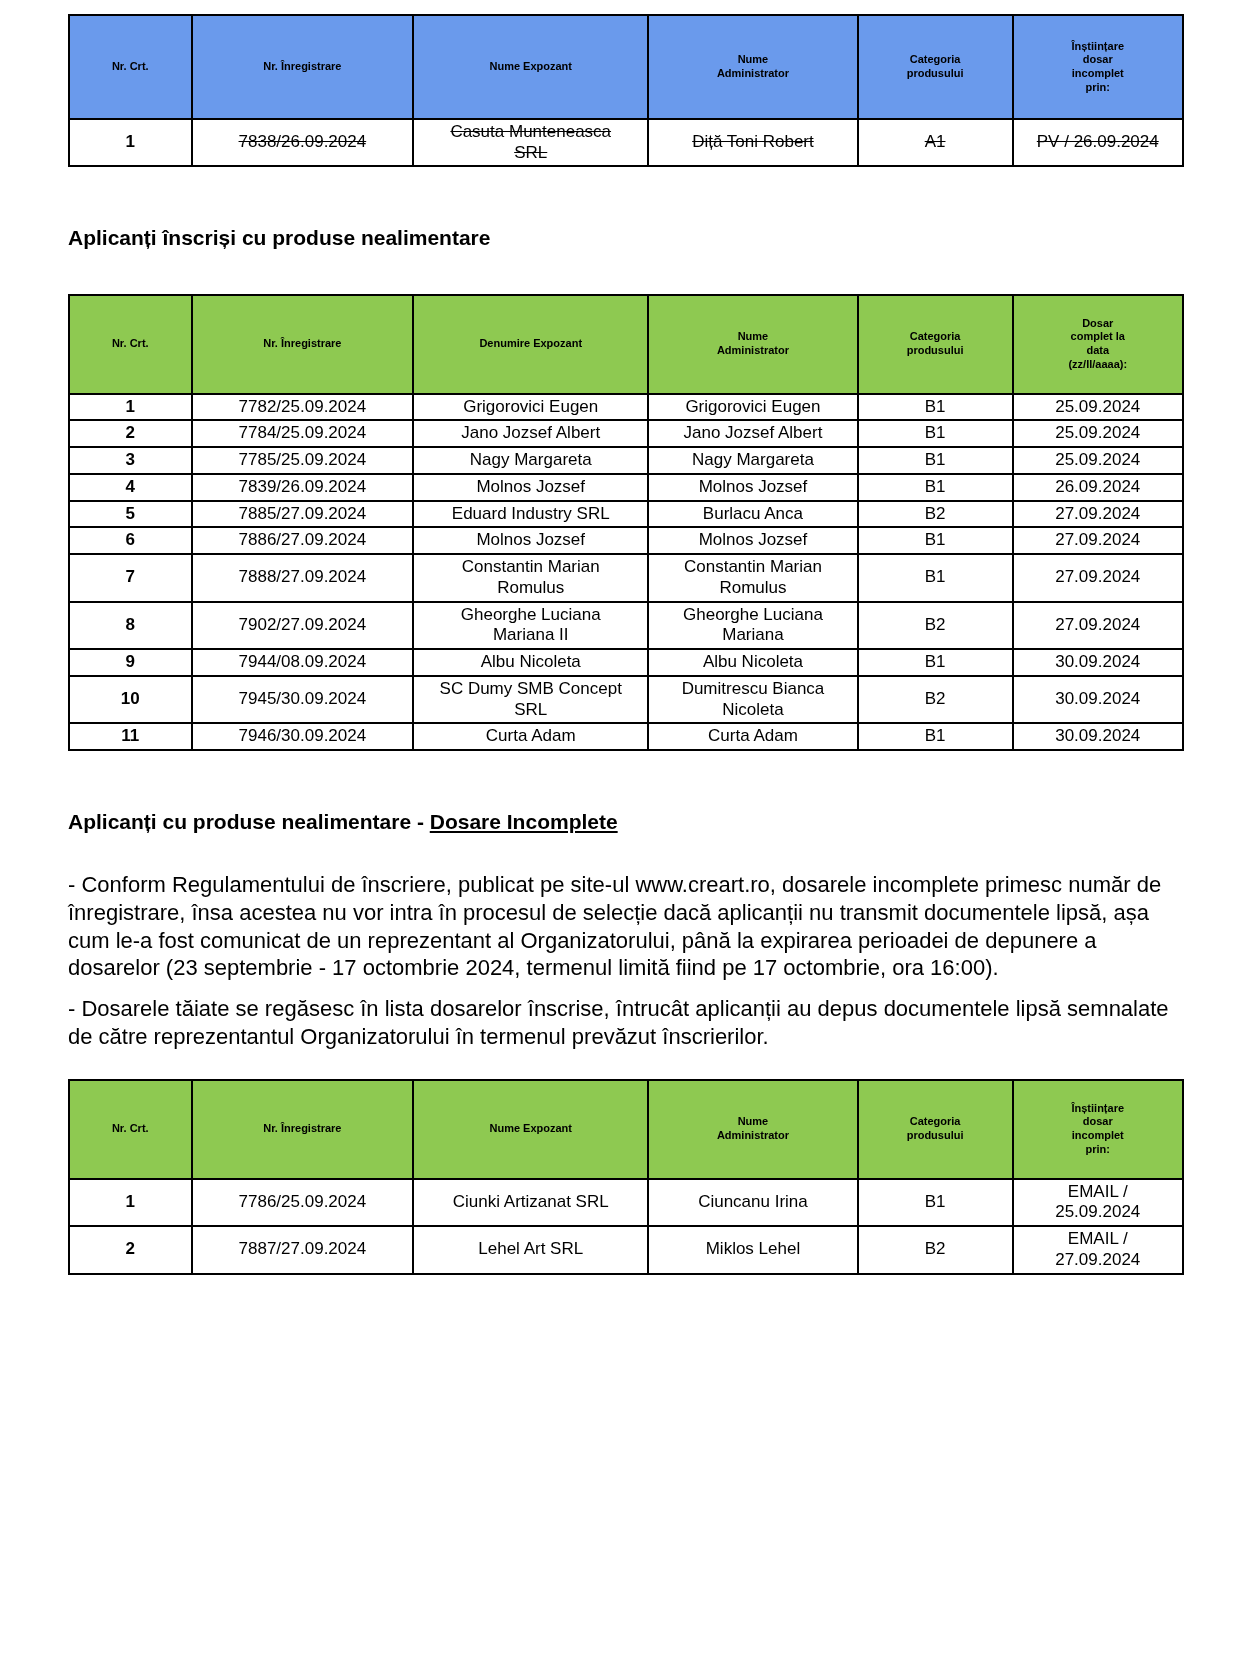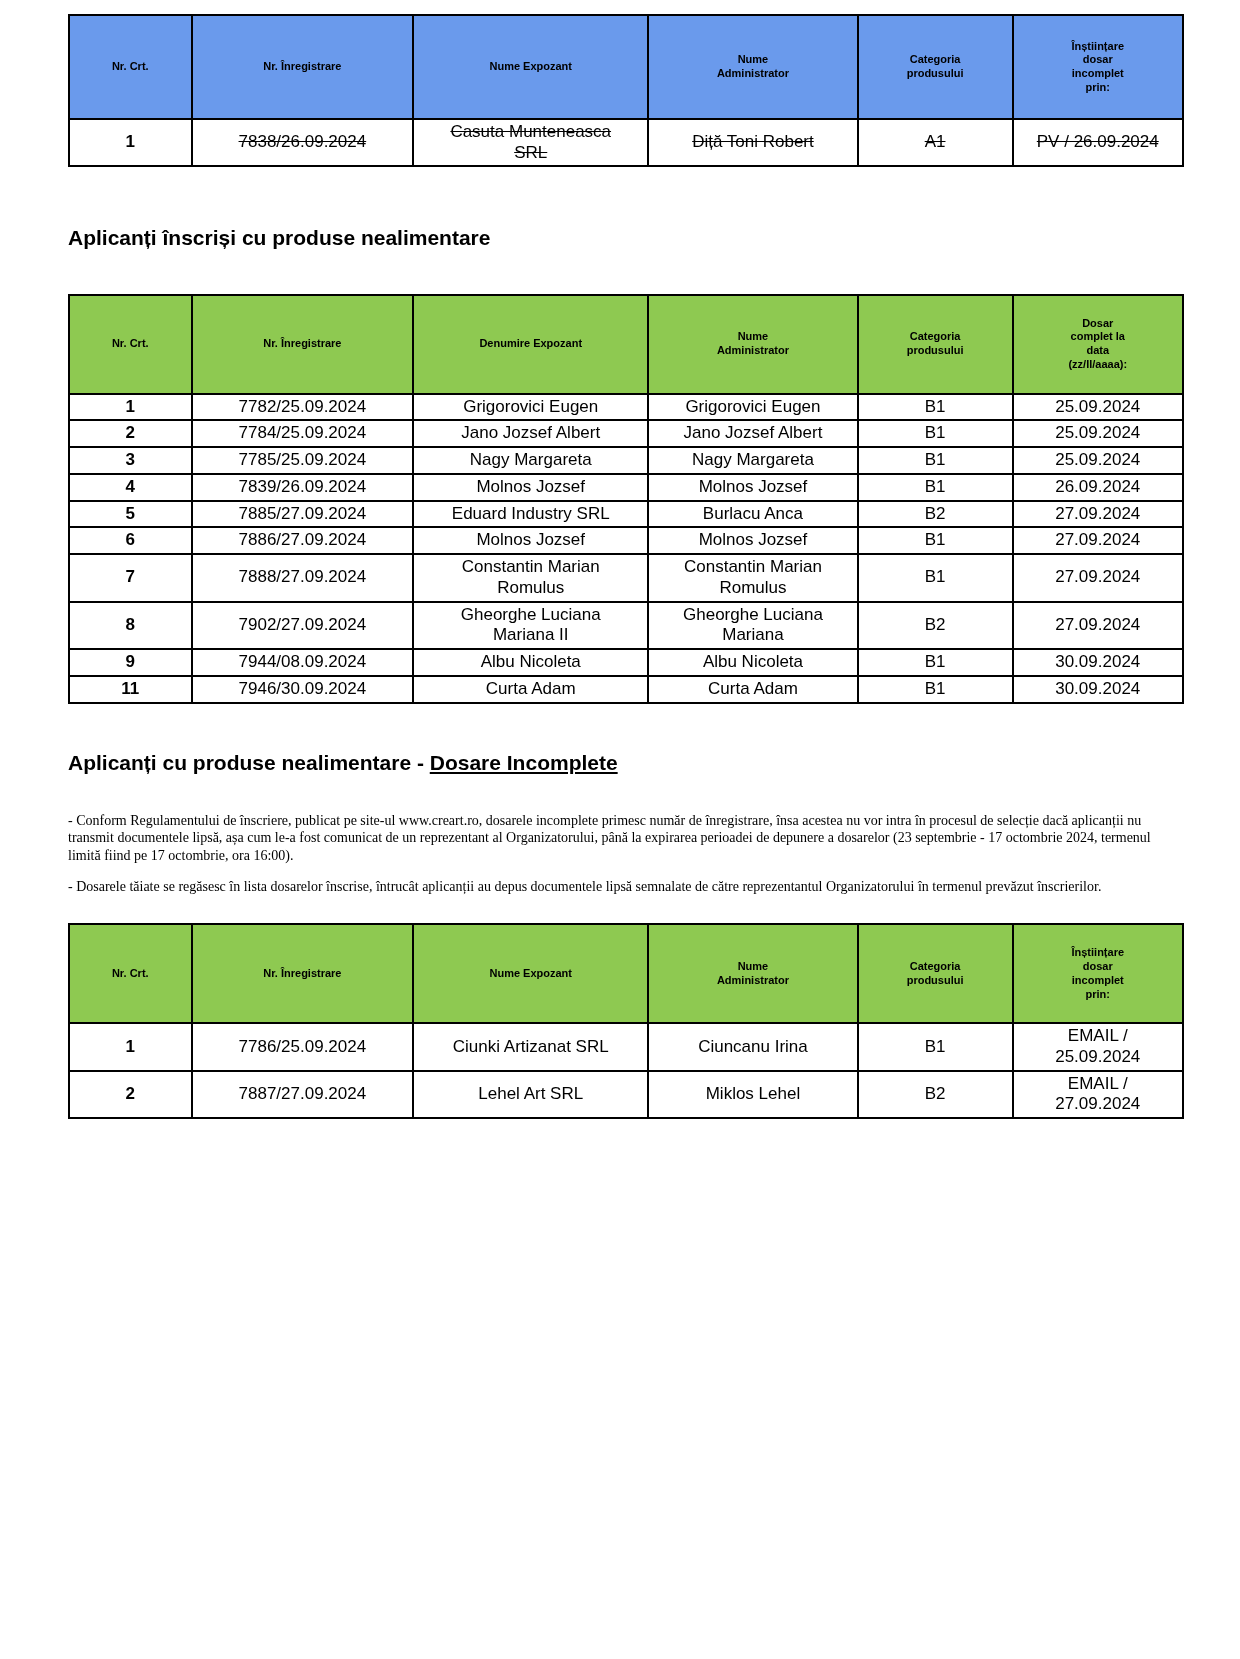--- a/index.html
+++ b/index.html
@@ -51,30 +51,29 @@
   .first-col { font-weight: bold; }
   .struck { text-decoration: line-through; }
 
   .section-title {
     text-align: left;
     font-size: 21px;
     font-weight: bold;
     line-height: 1.25;
   }
   .title-registered { margin: 58px 0 42px 0; }
-  .title-incomplete { margin: 46px 0 36px 0; }
+  .title-incomplete { margin: 58px 0 36px 0; }
   .title-underline { text-decoration: underline; }
 
   .notes { margin: 0 0 28px 0; }
   .note {
-    font-size: 14px;
+    font-size: 22px;
     line-height: 1.26;
     margin: 0 0 13px 0;
     text-align: left;
-    font-family: Liberation Serif, serif;
   }
 </style>
 </head>
 <body>
 
 <div class="page">
 
   <table class="t1">
     <colgroup>
       <col class="c1">
@@ -209,20 +208,30 @@
         </tr>
         <tr>
           <td class="first-col">9</td>
           <td>7944/08.09.2024</td>
           <td>Albu Nicoleta</td>
           <td>Albu Nicoleta</td>
           <td>B1</td>
           <td>30.09.2024</td>
         </tr>
         <tr>
+          <td class="first-col">10</td>
+          <td>7945/30.09.2024</td>
+          <td>SC Dumy SMB Concept
+SRL</td>
+          <td>Dumitrescu Bianca
+Nicoleta</td>
+          <td>B2</td>
+          <td>30.09.2024</td>
+        </tr>
+        <tr>
           <td class="first-col">11</td>
           <td>7946/30.09.2024</td>
           <td>Curta Adam</td>
           <td>Curta Adam</td>
           <td>B1</td>
           <td>30.09.2024</td>
         </tr>
       </tbody>
   </table>
 

